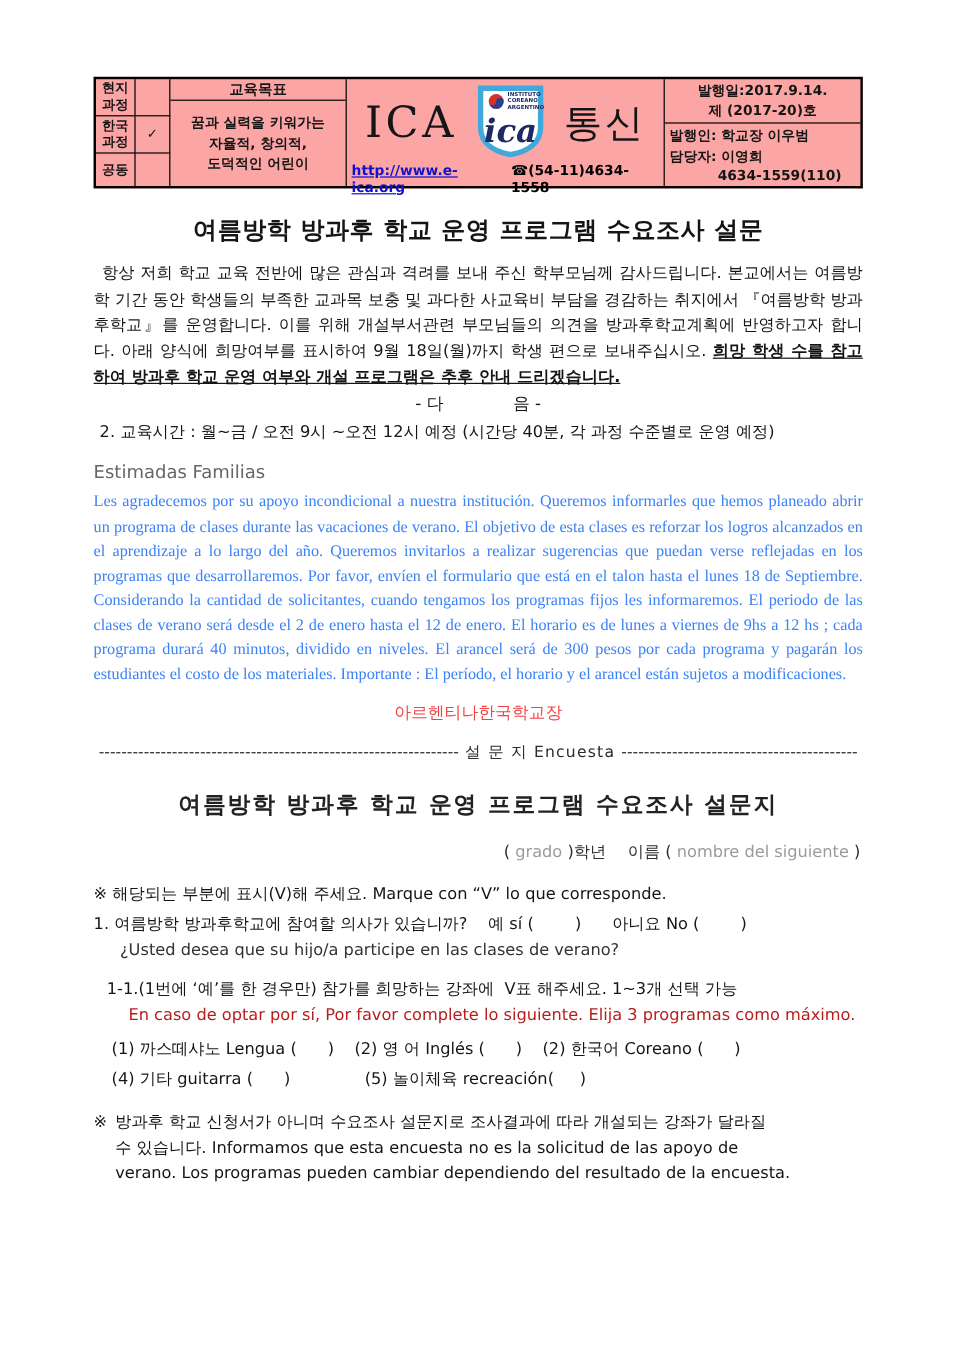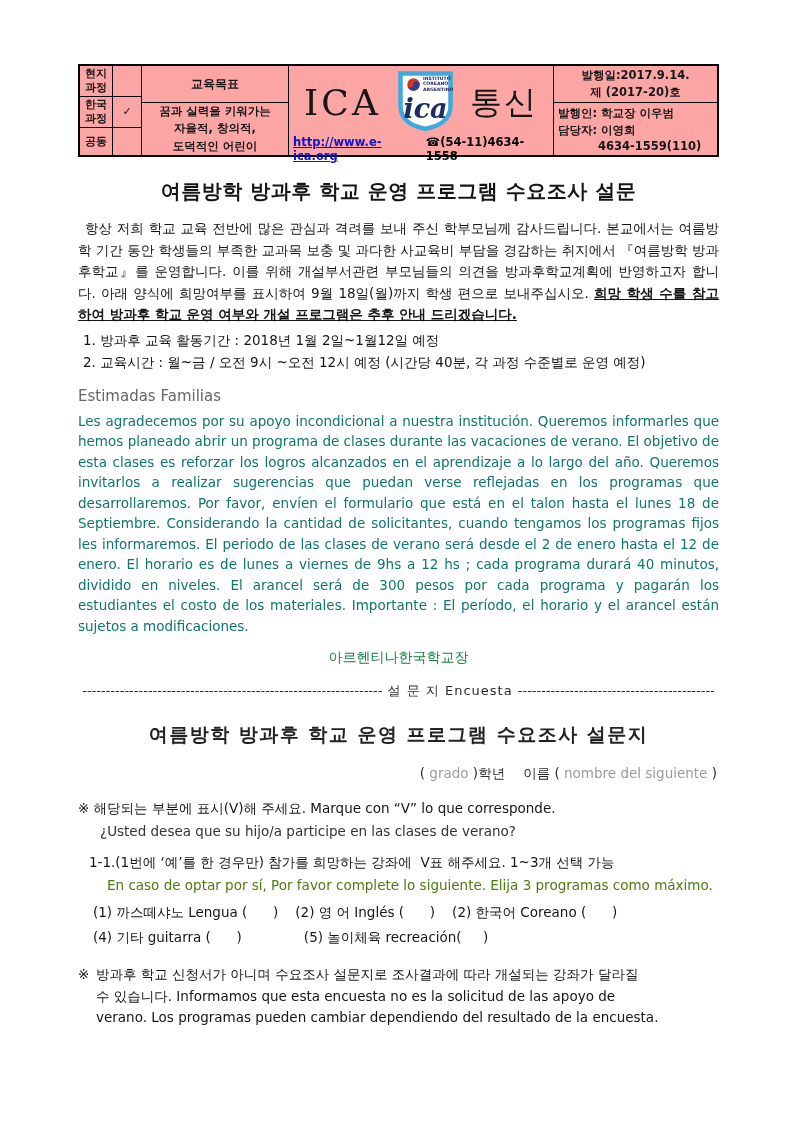--- a/index.html
+++ b/index.html
@@ -15,21 +15,21 @@
   .hdr { display:flex; border:2px solid #000; height:93px; font-weight:bold; background:#fca5a5; }
   .course { display:grid; grid-template-columns:33px 29px; grid-template-rows:31px 31px 1fr; }
   .course > div {
     border-right:1px solid #000; border-bottom:1px solid #000;
     display:flex; align-items:center; justify-content:center;
     font-size:11px; line-height:1.25; text-align:center; white-space:pre-line;
   }
   .course > div:nth-last-child(-n+2) { border-bottom:none; }
   .check-cell { font-size:13px; }
   .goal { width:147px; border-right:1px solid #000; display:flex; flex-direction:column; }
-  .goal-title { height:37px; border-bottom:1px solid #000; display:flex; align-items:center; justify-content:center; font-size:12px; }
+  .goal-title { height:18px; border-bottom:1px solid #000; display:flex; align-items:center; justify-content:center; font-size:12px; }
   .goal-body { flex:1; display:flex; align-items:center; justify-content:center; font-size:11.5px; line-height:1.5; text-align:center; white-space:pre-line; }
   .brand { flex:1; border-right:1px solid #000; display:flex; flex-direction:column; align-items:center; justify-content:space-between; padding:3px 4px 3px; }
   .brand-row { display:flex; align-items:center; gap:16px; margin-top:1px; }
   .brand-ica { font-family:"DejaVu Serif", serif; font-weight:normal; font-size:36px; letter-spacing:3px; }
   .brand-tongsin { font-size:32px; font-weight:normal; letter-spacing:2px; }
   .brand-url { font-size:11.5px; display:flex; align-items:baseline; gap:7px; padding-bottom:1px; }
   .url-link { color:#1212cc; text-decoration:underline; font-weight:bold; cursor:pointer; }
   .hdr-phone { font-weight:bold; color:#000; }
   .info { width:163px; display:flex; flex-direction:column; font-size:11.5px; }
   .info-top { height:45px; border-bottom:1px solid #000; display:flex; flex-direction:column; align-items:center; justify-content:center; line-height:1.5; text-align:center; }
@@ -39,36 +39,36 @@
   .title { text-align:center; font-size:20px; font-weight:bold; letter-spacing:0.5px; margin-top:21px; }
   .intro { margin-top:13px; font-size:13.5px; line-height:21.5px; text-align:justify; text-indent:7px; }
   .em { font-weight:bold; text-decoration:underline; }
   .daum { text-align:center; font-size:14px; white-space:pre; margin-top:2px; }
   .list { margin-top:3px; font-size:13.5px; line-height:22.5px; padding-left:5px; }
   .list-sub { padding-left:11px; }
   .list div { white-space:pre-wrap; }
 
   
   .es-head { margin-top:13px; font-size:15px; color:#666; }
-  .es-body { margin-top:6px; font-size:13.5px; line-height:20.5px; text-align:justify; color:#0f766e; }
+  .es-body { margin-top:6px; font-size:13.5px; line-height:20.5px; text-align:justify; color:#3b82f6;font-family:Liberation Serif, serif; }
 
-  .sign { text-align:center; font-size:14px; margin-top:13px; color:#15803d; }
+  .sign { text-align:center; font-size:14px; margin-top:13px; color:#ef4444; }
   .cut { text-align:center; font-size:13px; margin-top:15px; white-space:pre; color:#2b2b2b; }
   .cut .cut-label { letter-spacing:1px; }
 
   
   .survey-title { text-align:center; font-size:19px; font-weight:bold; letter-spacing:1.5px; margin-top:22px; color:#222; }
   .grade-line { text-align:right; font-size:13.5px; margin-top:17px; color:#2c2c2c; white-space:pre; padding-right:2px; }
   .grade-line .gray { color:#9b9b9b; }
   .grade-line .gap { display:inline-block; width:18px; }
   .mark-note { margin-top:17px; font-size:13.5px; white-space:pre; }
   .q1 { margin-top:7px; font-size:13.5px; white-space:pre; }
   .q1-es { padding-left:22px; margin-top:5px; font-size:13.5px; color:#333; }
   .q11 { padding-left:11px; margin-top:15px; font-size:13.5px; white-space:pre; }
-  .q11-es { padding-left:29px; margin-top:5px; font-size:13.5px; color:#4d7c0f; }
+  .q11-es { padding-left:29px; margin-top:5px; font-size:13.5px; color:#b91c1c; }
   .opts { padding-left:15px; margin-top:11px; font-size:13.5px; }
   .opt { white-space:pre; display:inline-block; }
   .opts-row1 .opt { margin-right:17px; }
   .opts-row2 { margin-top:7px; }
   .opts-row2 .opt { margin-right:62px; }
   .final { margin-top:17px; font-size:13.5px; line-height:21.5px; position:relative; padding-left:18px; }
   .final-marker { position:absolute; left:0; top:0; }
   .final div { white-space:pre-wrap; }
 </style>
 </head>
@@ -122,39 +122,40 @@
       <div class="info-bottom">발행인: 학교장 이우범
 담당자: 이영희
           4634-1559(110)</div>
     </div>
   </div>
 
   <div class="title">여름방학 방과후 학교 운영 프로그램 수요조사 설문</div>
 
   <div class="intro"><span>항상 저희 학교 교육 전반에 많은 관심과 격려를 보내 주신 학부모님께 감사드립니다. 본교에서는 여름방학 기간 동안 학생들의 부족한 교과목 보충 및 과다한 사교육비 부담을 경감하는 취지에서 『여름방학 방과후학교』를 운영합니다. 이를 위해 개설부서관련 부모님들의 의견을 방과후학교계획에 반영하고자 합니다. 아래 양식에 희망여부를 표시하여 9월 18일(월)까지 학생 편으로 보내주십시오. </span><span class="em">희망 학생 수를 참고하여 방과후 학교 운영 여부와 개설 프로그램은 추후 안내 드리겠습니다.</span></div>
 
+  <div class="daum">- 다             음 -</div>
 
   <div class="list">
-    <div>1. 방과후 교육 활동기간 : 2018년 1월 2일~1월12일 예정</div>
     <div>2. 교육시간 : 월~금 / 오전 9시 ~오전 12시 예정 (시간당 40분, 각 과정 수준별로 운영 예정)</div>
   </div>
 
   <div class="es-head">Estimadas Familias</div>
   <div class="es-body">Les agradecemos por su apoyo incondicional a nuestra institución. Queremos informarles que hemos planeado abrir un programa de clases durante las vacaciones de verano. El objetivo de esta clases es reforzar los logros alcanzados en el aprendizaje a lo largo del año. Queremos invitarlos a realizar sugerencias que puedan verse reflejadas en los programas que desarrollaremos.  Por favor, envíen el formulario que está en el talon hasta el lunes 18 de Septiembre. Considerando la cantidad de solicitantes, cuando tengamos los programas fijos les informaremos. El periodo de las clases de verano será desde el 2 de enero hasta el 12 de enero. El horario es de lunes a viernes de 9hs a 12 hs ; cada programa durará 40 minutos, dividido en niveles. El arancel será de 300 pesos por cada programa y pagarán los estudiantes el costo de los materiales. Importante : El período, el horario y el arancel están sujetos a modificaciones.</div>
 
   <div class="sign">아르헨티나한국학교장</div>
 
   <div class="cut"><span>----------------------------------------------------------------</span><span class="cut-label"> 설 문 지 Encuesta </span><span>------------------------------------------</span></div>
 
   <div class="survey-title">여름방학 방과후 학교 운영 프로그램 수요조사 설문지</div>
 
   <div class="grade-line"><span>( </span><span class="gray">grado</span><span> )학년</span><span class="gap"></span><span>이름</span><span> ( </span><span class="gray">nombre del siguiente</span><span> )</span></div>
 
   <div class="mark-note">※ 해당되는 부분에 표시(V)해 주세요. Marque con “V” lo que corresponde.</div>
 
+  <div class="q1">1. 여름방학 방과후학교에 참여할 의사가 있습니까?    예 sí (        )      아니요 No (        )</div>
   <div class="q1-es">¿Usted desea que su hijo/a participe en las clases de verano?</div>
 
   <div class="q11">1-1.(1번에 ‘예’를 한 경우만) 참가를 희망하는 강좌에  V표 해주세요. 1~3개 선택 가능</div>
   <div class="q11-es">En caso de optar por sí, Por favor complete lo siguiente. Elija 3 programas como máximo.</div>
 
   <div class="opts opts-row1">
     <span class="opt">(1) 까스떼샤노 Lengua (      )</span><span class="opt">(2) 영 어 Inglés (      )</span><span class="opt">(2) 한국어 Coreano (      )</span>
   </div>
   <div class="opts opts-row2">
     <span class="opt">(4) 기타 guitarra (      )</span><span class="opt">(5) 놀이체육 recreación(     )</span>

